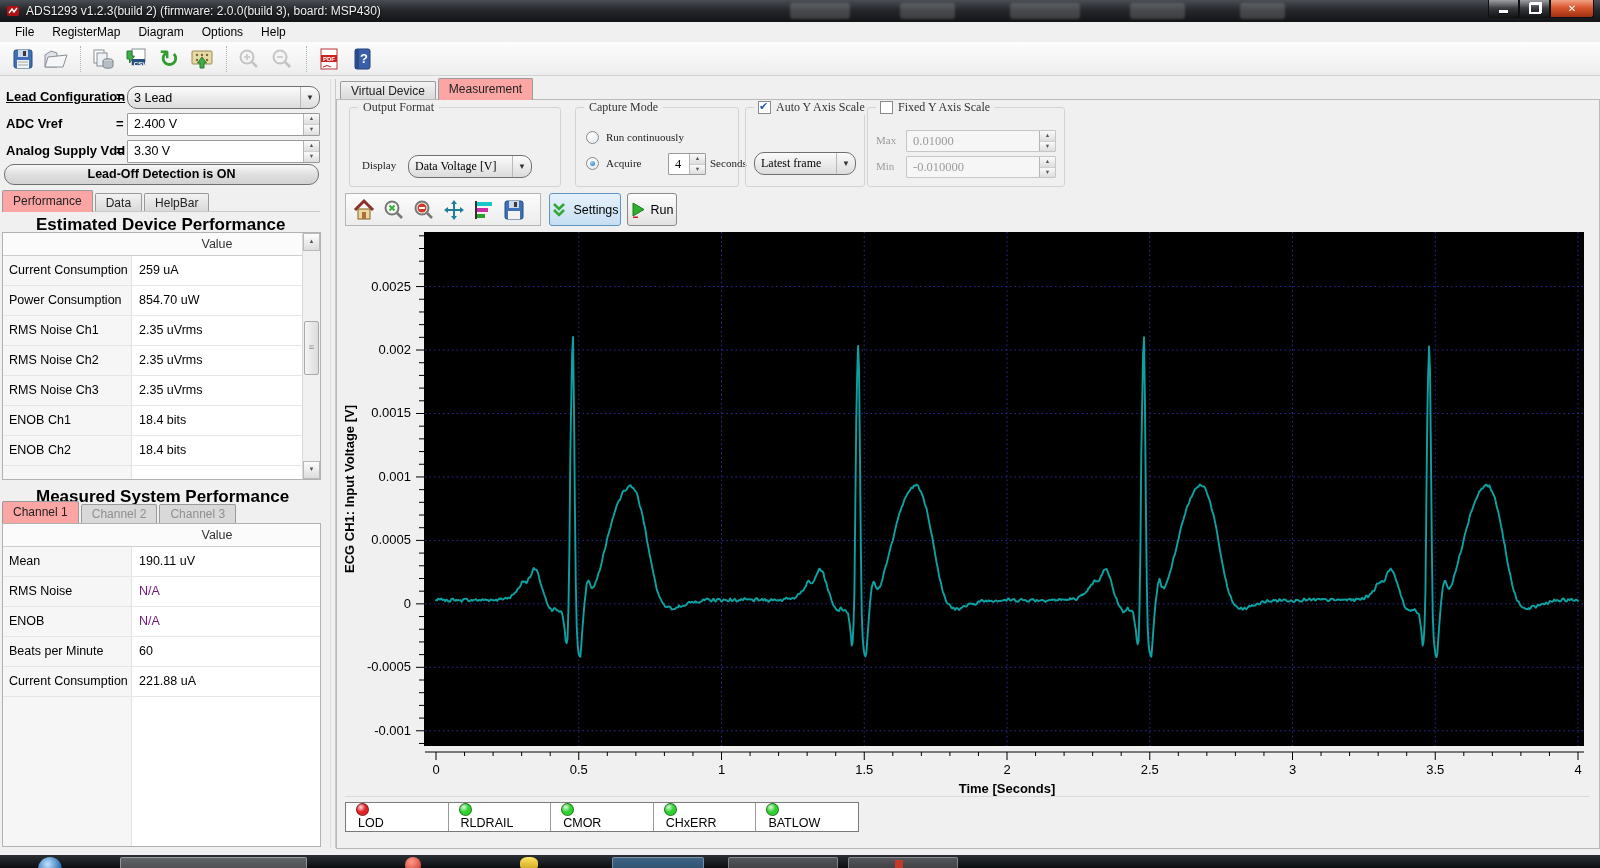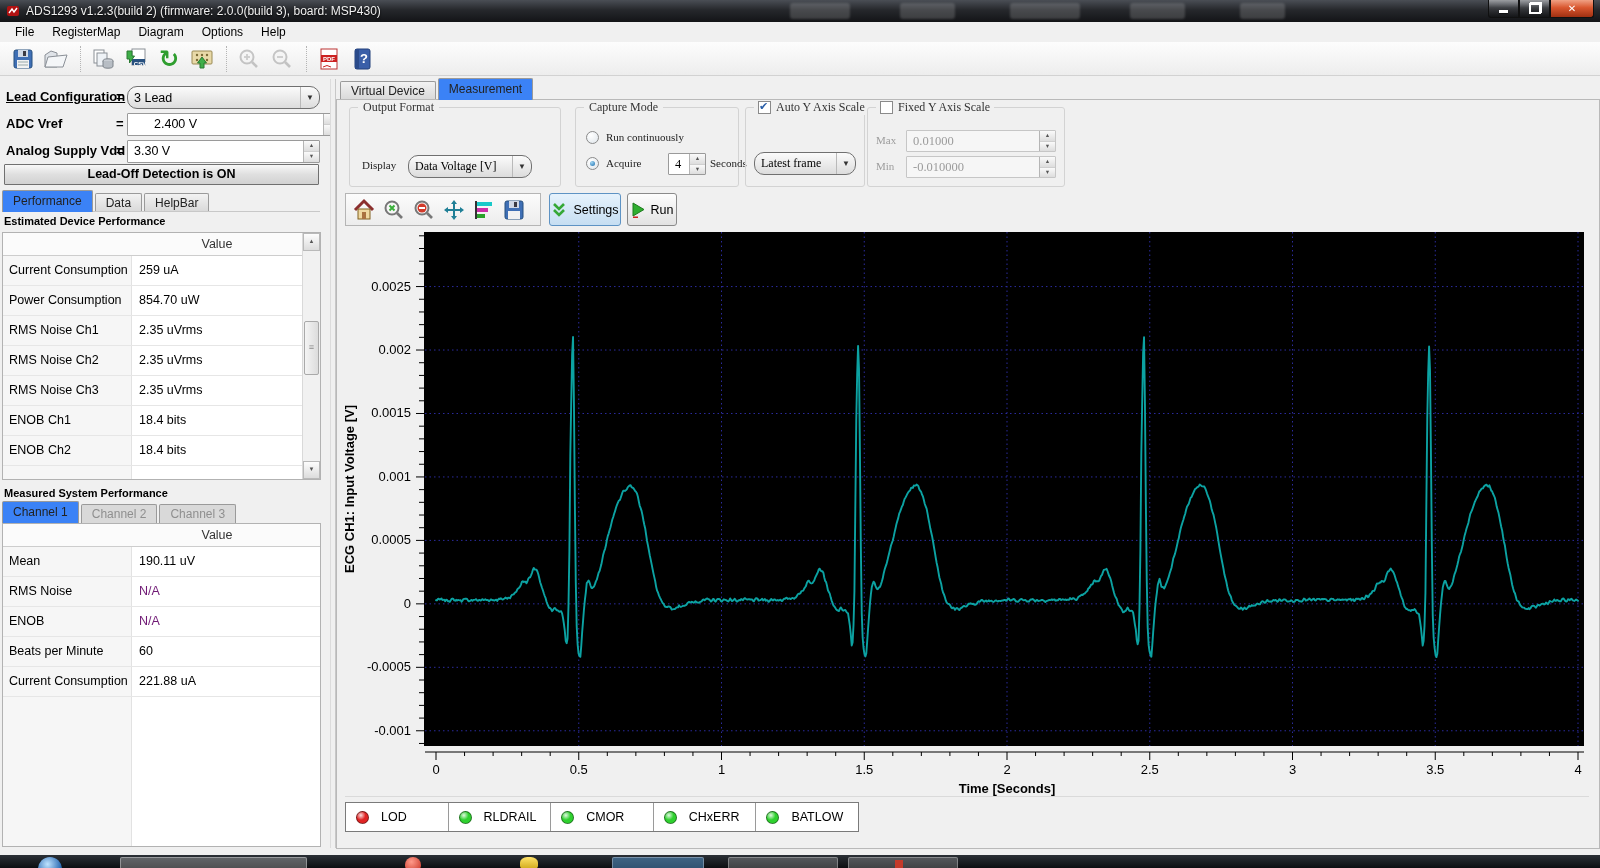--- a/index.html
+++ b/index.html
@@ -36,28 +36,28 @@
   .combo{display:flex;align-items:center;border:1px solid #707070;border-radius:10px;background:linear-gradient(#fbfbfb,#dcdcdc);height:21px;}
   .combo .ctext{flex:1;padding-left:6px;font-size:12.5px;white-space:nowrap;overflow:hidden;}
   .combo .carrow{width:18px;text-align:center;font-size:8px;color:#333;border-left:1px solid #b9b9b9;line-height:21px;}
   .spin{display:flex;border:1px solid #9a9a9a;background:#fff;height:21px;border-radius:1px;}
   .spin .sval{flex:1;padding-left:6px;font-size:12.5px;line-height:21px;}
   .spinbtns{width:15px;display:flex;flex-direction:column;border-left:1px solid #b5b5b5;}
   .spinbtns span{flex:1;font-size:5.5px;line-height:9px;text-align:center;color:#555;background:linear-gradient(#fafafa,#ddd);border-bottom:1px solid #cfcfcf;}
   .spinbtns span:last-child{border-bottom:none;}
   .spin.disabled{background:#f6f6f6;border-color:#c6c6c6;}
   .spin.disabled .sval{color:#9c9c9c;}
-  .bigbtn{border:1px solid #707070;border-radius:1px;background:linear-gradient(#f8f8f8,#dfdfdf 50%,#d2d2d2);
+  .bigbtn{border:1px solid #707070;border-radius:10px;background:linear-gradient(#f8f8f8,#dfdfdf 50%,#d2d2d2);
           font-weight:bold;font-size:12.5px;text-align:center;line-height:18px;}
   .tabs{display:flex;align-items:flex-end;height:22px;}
   .tab{height:18px;line-height:18px;padding:0 10px;font-size:12px;border:1px solid #9a9a9a;border-bottom:none;
        background:linear-gradient(#f2f2f2,#d8d8d8);border-radius:2px 2px 0 0;margin-right:2px;color:#222;}
-  .tab.active{height:21px;line-height:21px;background:#3b82f6;z-index:2;}
+  .tab.active{height:21px;line-height:21px;background:#fca5a5;z-index:2;}
   .tab.disabled{color:#8f8f8f;background:#d9d9d9;}
-  .section-title{font-weight:bold;font-size:11px;}
+  .section-title{font-weight:bold;font-size:17px;margin-left:32px;}
   .tbl{background:#fff;border:1px solid #b2b2b2;overflow:hidden;}
   .tbl-shade{position:absolute;left:0;top:0;bottom:0;width:128px;background:#f6f6f6;border-right:1px solid #e2e2e2;}
   .tbl-head{position:relative;height:22px;border-bottom:1px solid #cdcdcd;background:#fbfbfb;}
   .tbl-head .vh{position:absolute;left:128px;right:17px;text-align:center;line-height:22px;font-size:12.5px;color:#333;}
   .tbl-row{position:relative;height:29px;border-bottom:1px solid #e6e6e6;font-size:12.5px;}
   .tbl-row .lab{position:absolute;left:6px;line-height:29px;}
   .tbl-row .val{position:absolute;left:136px;line-height:29px;}
   .tbl-row .val.muted{color:#701a75;}
   .sbar{position:absolute;right:0;top:0;bottom:0;width:17px;background:#f1f1f1;border-left:1px solid #d9d9d9;}
   .sbtn{height:16px;background:linear-gradient(#fdfdfd,#dcdcdc);border:1px solid #b9b9b9;font-size:6px;color:#555;text-align:center;line-height:15px;}
@@ -81,21 +81,21 @@
   #run-btn{background:linear-gradient(#fdfdfd,#e2e2e2);border:1px solid #8a8a8a;}
 
   
   #chart-svg{position:absolute;left:336px;top:228px;}
   #chart-svg text{font-family:"Liberation Sans","DejaVu Sans",sans-serif;font-size:13px;fill:#000;}
   #chart-svg text.axis-label{font-weight:bold;}
 
   
   #led-sep{left:345px;top:796px;width:1244px;height:0;border-top:1px solid #dadada;}
   #ledbar{left:345px;top:802px;width:512px;height:28px;background:#fff;border:1px solid #7a7a7a;display:flex;}
-  .ledcell{width:102px;display:flex;align-items:center;border-right:1px solid #9a9a9a;}
+  .ledcell{width:102px;display:flex;border-right:1px solid #9a9a9a;flex-direction:column;}
   .ledcell:last-child{border-right:none;}
   .led{width:13px;height:13px;border-radius:50%;margin-left:10px;border:1px solid rgba(0,0,0,0.45);box-sizing:border-box;}
   .ledlabel{margin-left:12px;font-size:12.5px;}
 
   
   #splitter{left:330px;top:79px;width:4px;height:769px;background:#f0f0f0;border-left:1px solid #dcdcdc;border-right:1px solid #c8c8c8;}
   #taskbar{left:0;top:855px;width:1600px;height:13px;background:linear-gradient(#2b3036,#0c0e11);}
   .tk{position:absolute;top:2px;border-radius:2px;}
 </style>
 </head>
@@ -217,21 +217,21 @@
 
   <div class="abs fieldrow-label" style="left:6px;top:89px;text-decoration:underline;">Lead Configuration</div>
   <div class="abs eq" style="left:116px;top:89px;">=</div>
   <div class="abs combo" style="left:127px;top:86px;width:191px;">
     <span class="ctext">3 Lead</span>
     <span class="carrow">▼</span>
   </div>
 
   <div class="abs fieldrow-label" style="left:6px;top:116px;">ADC Vref</div>
   <div class="abs eq" style="left:116px;top:116px;">=</div>
-  <div class="abs spin" style="left:127px;top:113px;width:191px;padding-left:20px;">
+  <div class="abs spin" style="left:127px;top:113px;width:191px;">
     <span class="sval">2.400 V</span>
     <span class="spinbtns">
         <span>▲</span>
         <span>▼</span>
       </span>
   </div>
 
   <div class="abs fieldrow-label" style="left:6px;top:143px;">Analog Supply Vdd</div>
   <div class="abs eq" style="left:116px;top:143px;">=</div>
   <div class="abs spin" style="left:127px;top:140px;width:191px;">

